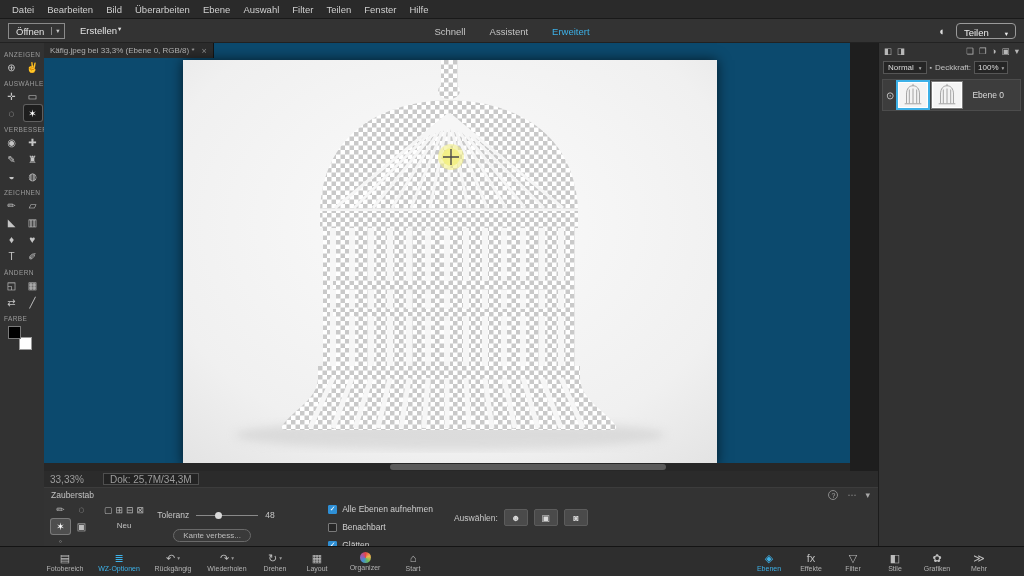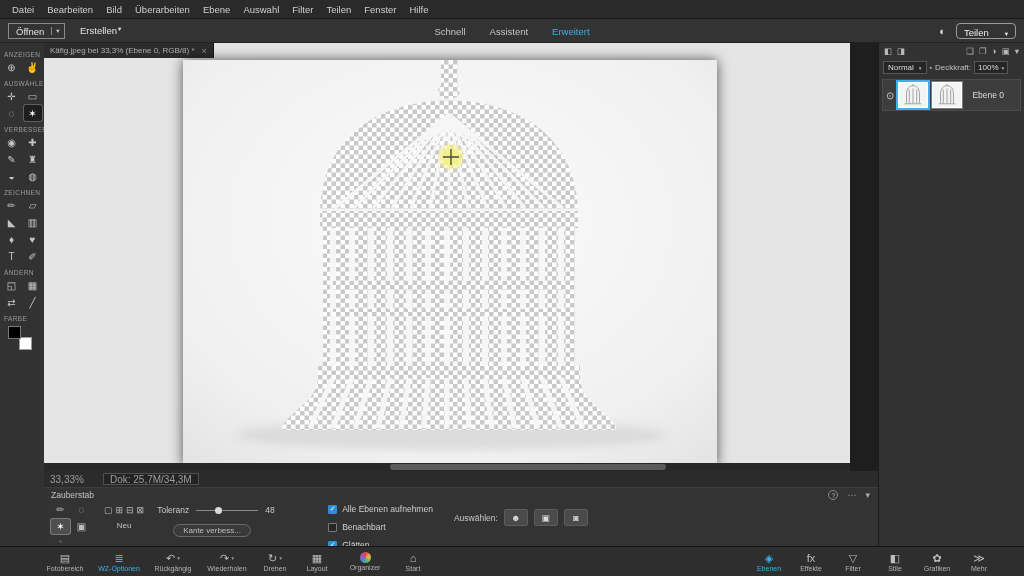--- a/index.html
+++ b/index.html
@@ -26,21 +26,21 @@
   .left-toolbar{position:absolute;left:0;top:43px;width:44px;height:503px;background:#323232;
                 display:flex;flex-direction:column;align-items:center;padding-top:3px}
   .tb-label{font-size:6.5px;color:#9a9a9a;letter-spacing:.4px;align-self:flex-start;padding-left:4px;margin:5px 0 1px}
   .tb-grid{display:grid;grid-template-columns:18px 18px;gap:1px 3px}
   .tool{width:18px;height:16px;display:flex;align-items:center;justify-content:center;color:#c5c5c5;font-size:10px;border-radius:2px}
   .tool.selected{background:#1e1e1e;box-shadow:0 0 0 1px #5f5f5f;color:#fff}
   .farbe{position:relative;width:24px;height:24px;margin:3px 0 0 8px;align-self:flex-start}
   .farbe .fg{position:absolute;left:0;top:0;width:13px;height:13px;background:#000;border:1px solid #7a7a7a;z-index:2}
   .farbe .bgc{position:absolute;right:0;bottom:0;width:13px;height:13px;background:#fff;border:1px solid #9a9a9a}
   
-  .doc-area{position:absolute;left:44px;top:43px;width:806px;height:428px;background:#e5e5e5}
+  .doc-area{position:absolute;left:44px;top:43px;width:806px;height:428px;background:#0c4a6e}
   .doc-tab{position:absolute;left:0;top:0;height:15px;display:flex;align-items:center;gap:7px;background:#2c2c2c;
            color:#b0b0b0;font-size:8px;padding:0 6px;border-right:1px solid #141414}
   .doc-tab .close{color:#8d8d8d;font-size:9px}
   .canvas-wrap{position:absolute;left:139px;top:17px;width:534px;height:406px;box-shadow:0 0 12px rgba(0,0,0,.65)}
   .hscroll{position:absolute;left:0;right:0;bottom:0;height:8px;background:#272727}
   .hthumb{position:absolute;left:346px;top:1px;width:276px;height:6px;background:#5a5a5a;border-radius:3px}
   
   .statusbar{position:absolute;left:44px;top:471px;width:834px;height:16px;background:#2b2b2b;
              display:flex;align-items:center;gap:19px;padding-left:6px;font-size:10px;color:#9d9d9d}
   .docsize{border:1px solid #4f4f4f;background:#232323;height:12px;display:flex;align-items:center;padding:0 6px}
@@ -50,21 +50,21 @@
   .to-corner{position:absolute;right:8px;top:2px;display:flex;align-items:center;gap:9px;color:#a8a8a8;font-size:9px}
   .to-corner .q{width:10px;height:10px;border:1px solid #8a8a8a;border-radius:50%;font-size:7px;display:flex;align-items:center;justify-content:center}
   .to-body{position:absolute;left:7px;top:14px;right:7px;bottom:2px;display:flex;gap:13px}
   .variant-grid{display:grid;grid-template-columns:19px 19px;gap:2px;align-content:start}
   .vtool{width:19px;height:15px;display:flex;align-items:center;justify-content:center;color:#bdbdbd;font-size:10px;border-radius:2px}
   .vtool.selected{background:#4e4e4e;box-shadow:0 0 0 1px #7a7a7a;color:#fff}
   .vtool.small{font-size:8px;height:11px}
   .modes{display:flex;flex-direction:column;align-items:center;margin-top:3px}
   .mode-icons{display:flex;gap:3px;color:#b8b8b8;font-size:9px}
   .mode-lbl{font-size:8px;color:#c0c0c0;margin-top:6px}
-  .tol{margin-top:3px;width:158px}
+  .tol{margin-top:8px;width:158px}
   .tol-row{display:flex;align-items:center;gap:7px;font-size:8.5px;color:#c8c8c8}
   .slider{position:relative;width:62px;height:9px}
   .slider .track{position:absolute;left:0;right:0;top:4px;height:1.5px;background:#8a8a8a}
   .slider .knob{position:absolute;left:30%;top:1px;width:7px;height:7px;border-radius:50%;background:#d9d9d9}
   .refine-btn{display:inline-block;margin:9px 0 0 16px;border:1px solid #6a6a6a;border-radius:8px;padding:1px 9px;
               font-size:8px;color:#bdbdbd;background:#3a3a3a}
   .checks{display:flex;flex-direction:column;gap:8px;margin-top:2px}
   .chk-row{display:flex;align-items:center;gap:5px;font-size:8.5px;color:#cfcfcf}
   .box{width:9px;height:9px;border:1px solid #7a7a7a;background:#262626;border-radius:1px;
        display:flex;align-items:center;justify-content:center;font-size:7px;color:#fff}

